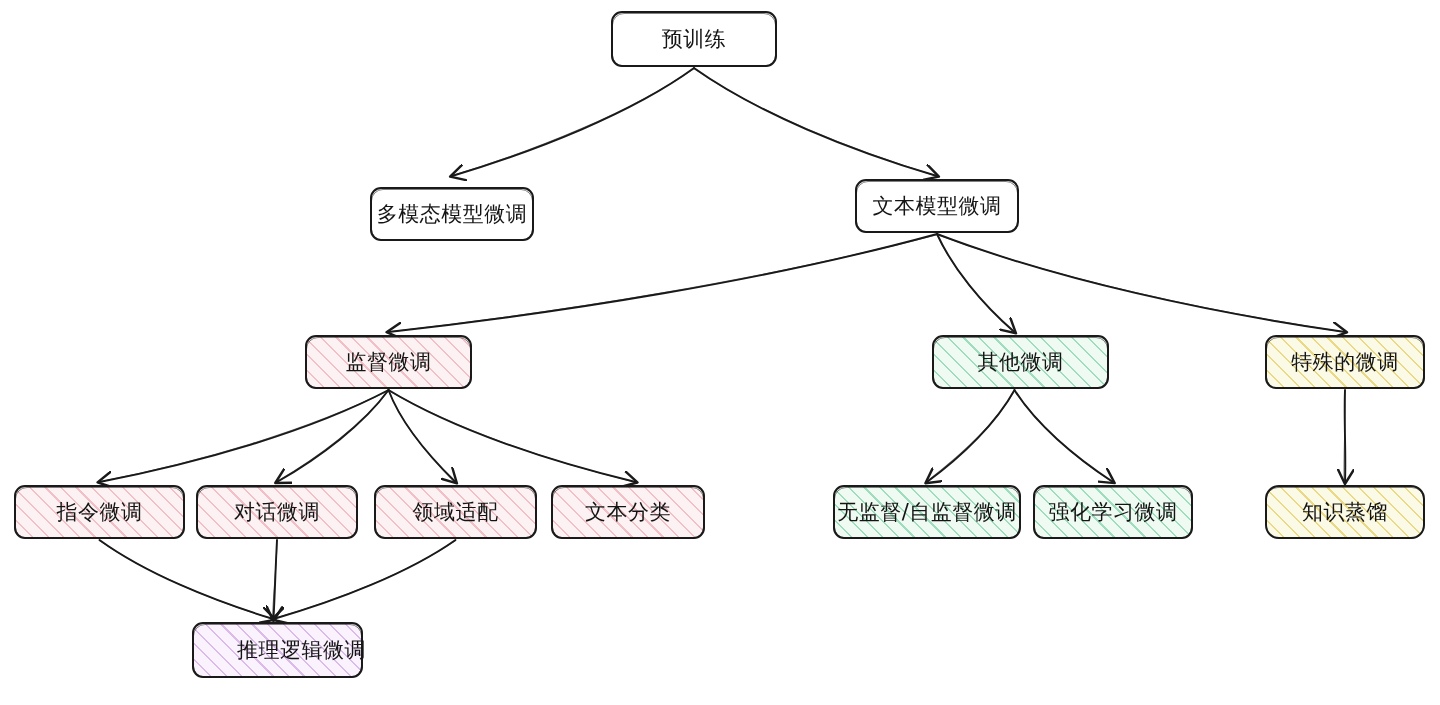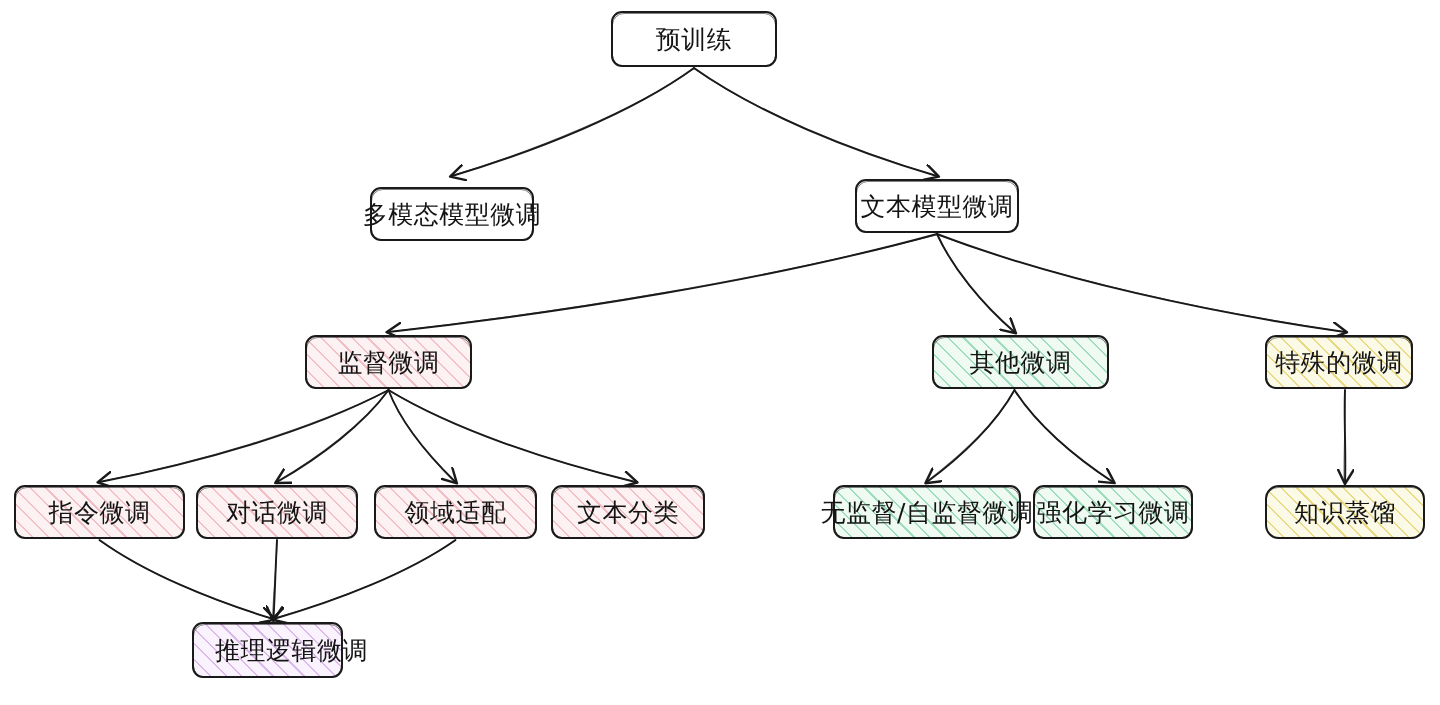--- a/index.html
+++ b/index.html
@@ -31,21 +31,21 @@
     position: absolute;
     box-sizing: border-box;
     border: 2.6px solid #1a1a1a;
     border-radius: 11px;
     display: flex;
     align-items: center;
     justify-content: center;
     background: #ffffff;
   }
   .node-label {
-    font-size: 25px;
+    font-size: 21px;
     color: #141414;
     letter-spacing: 0.5px;
     line-height: 1;
     white-space: nowrap;
     position: relative;
     z-index: 2;
   }
   
   .node::after {
     content: "";
@@ -127,21 +127,21 @@
       </div>
       <div class="node fill-plain" style="left: 855px; top: 179px; width: 164px; height: 54px;">
         <span class="node-label">文本模型微调</span>
       </div>
       <div class="node fill-pink" style="left: 305px; top: 335px; width: 167px; height: 54px;">
         <span class="node-label">监督微调</span>
       </div>
       <div class="node fill-green" style="left: 932px; top: 335px; width: 177px; height: 54px;">
         <span class="node-label">其他微调</span>
       </div>
-      <div class="node fill-yellow" style="left: 1265px; top: 335px; width: 148px; height: 54px;">
+      <div class="node fill-yellow" style="left: 1265px; top: 335px; width: 160px; height: 54px;">
         <span class="node-label">特殊的微调</span>
       </div>
       <div class="node fill-pink" style="left: 14px; top: 485px; width: 171px; height: 54px;">
         <span class="node-label">指令微调</span>
       </div>
       <div class="node fill-pink" style="left: 196px; top: 485px; width: 162px; height: 54px;">
         <span class="node-label">对话微调</span>
       </div>
       <div class="node fill-pink" style="left: 374px; top: 485px; width: 163px; height: 54px;">
         <span class="node-label">领域适配</span>
@@ -151,18 +151,18 @@
       </div>
       <div class="node fill-green" style="left: 833px; top: 485px; width: 188px; height: 54px;">
         <span class="node-label">无监督/自监督微调</span>
       </div>
       <div class="node fill-green" style="left: 1033px; top: 485px; width: 160px; height: 54px; font-family: Liberation Serif, serif;">
         <span class="node-label">强化学习微调</span>
       </div>
       <div class="node fill-yellow" style="left: 1265px; top: 485px; width: 160px; height: 54px; border-radius: 14px;">
         <span class="node-label">知识蒸馏</span>
       </div>
-      <div class="node fill-purple" style="left: 192px; top: 622px; width: 151px; height: 56px; padding-left: 48px;">
+      <div class="node fill-purple" style="left: 192px; top: 622px; width: 171px; height: 56px; padding-left: 48px;">
         <span class="node-label">推理逻辑微调</span>
       </div>
     </div>
 
 </div>
 
 </body></html>

